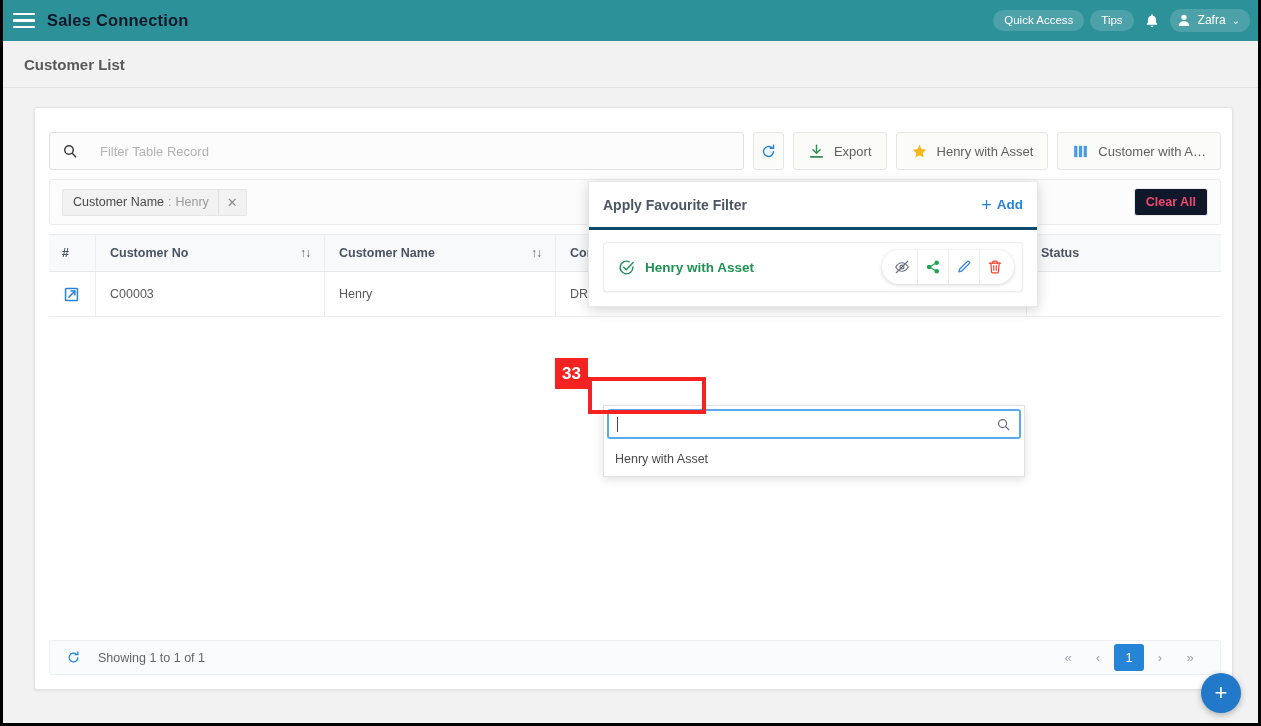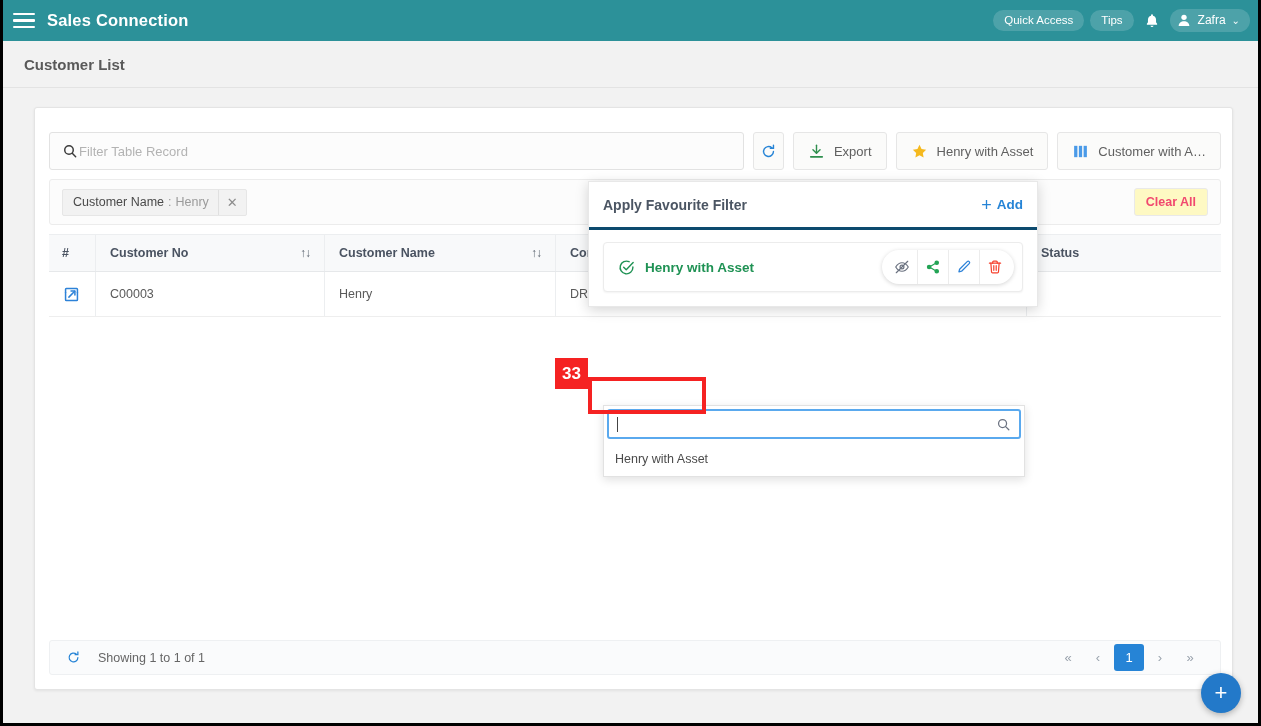--- a/index.html
+++ b/index.html
@@ -26,21 +26,21 @@
     display: flex; align-items: center;
     padding: 0 14px 0 10px;
   }
   .hamburger {
     width: 22px; height: 18px;
     display: flex; flex-direction: column; justify-content: center; gap: 4px;
     cursor: pointer; margin-right: 12px;
   }
   .hamburger span { display: block; height: 2.5px; background: #fff; border-radius: 1px; }
   .app-title {
-    color: #ffffff; font-size: 16.5px; font-weight: bold;
+    color: #0f172a; font-size: 16.5px; font-weight: bold;
     letter-spacing: .2px;
   }
   .topbar-right {
     margin-left: auto; display: flex; align-items: center; gap: 6px;
   }
   .pill {
     background: rgba(255,255,255,0.16);
     color: #ffffff; font-size: 11.5px;
     border-radius: 11px; padding: 4px 11px 5px;
     white-space: nowrap; cursor: pointer;
@@ -81,21 +81,21 @@
   
   .searchrow {
     position: absolute; top: 24px; left: 14px;
     width: 1172px; height: 38px;
     display: flex; align-items: center; gap: 9px;
   }
   .searchbox {
     flex: 0 0 695px; height: 38px;
     border: 1px solid #e2e2e2; border-radius: 3px;
     background: #fcfcfc;
-    display: flex; align-items: center; padding: 0 12px; gap: 1px;
+    display: flex; align-items: center; padding: 0 12px; gap: 22px;
   }
   .search-ic { width: 16px; height: 16px; flex: 0 0 16px; display:block; }
   .searchbox .ph { color: #b3b3b3; font-size: 13px; }
   .tb-btn {
     height: 38px; border: 1px solid #e6e6e6; border-radius: 3px;
     background: #fbfbfa;
     display: flex; align-items: center; justify-content: center;
     gap: 9px; padding: 0 14px; cursor: pointer;
     font-size: 13px; color: #606060; white-space: nowrap;
   }
@@ -118,21 +118,21 @@
   }
   .chip .ck { color: #4a4a4a; padding: 0 4px 0 10px; }
   .chip .sep { color: #9a9a9a; padding-right: 4px; }
   .chip .cv { color: #9b9b9b; padding-right: 9px; }
   .chip .cx {
     border-left: 1px solid #e0e0e0; padding: 0 8px; height: 100%;
     display: flex; align-items: center; color: #8d8d8d; cursor: pointer; font-size: 13px;
   }
   .clearall {
     margin-left: auto;
-    border: 1px solid #e9e9e9; border-radius: 3px; background: #fef9c3;
+    border: 1px solid #e9e9e9; border-radius: 3px; background: #0f172a;
     color: #f1486f; font-size: 12.5px; font-weight: bold;
     padding: 6px 11px; cursor: pointer;
   }
 
   
   .tbl { position: absolute; top: 126px; left: 14px; width: 1172px; }
   .thead {
     display: flex; align-items: center; height: 38px;
     background: #f8f9fa;
     border-top: 1px solid #eceef0; border-bottom: 1px solid #e6e8ea;

